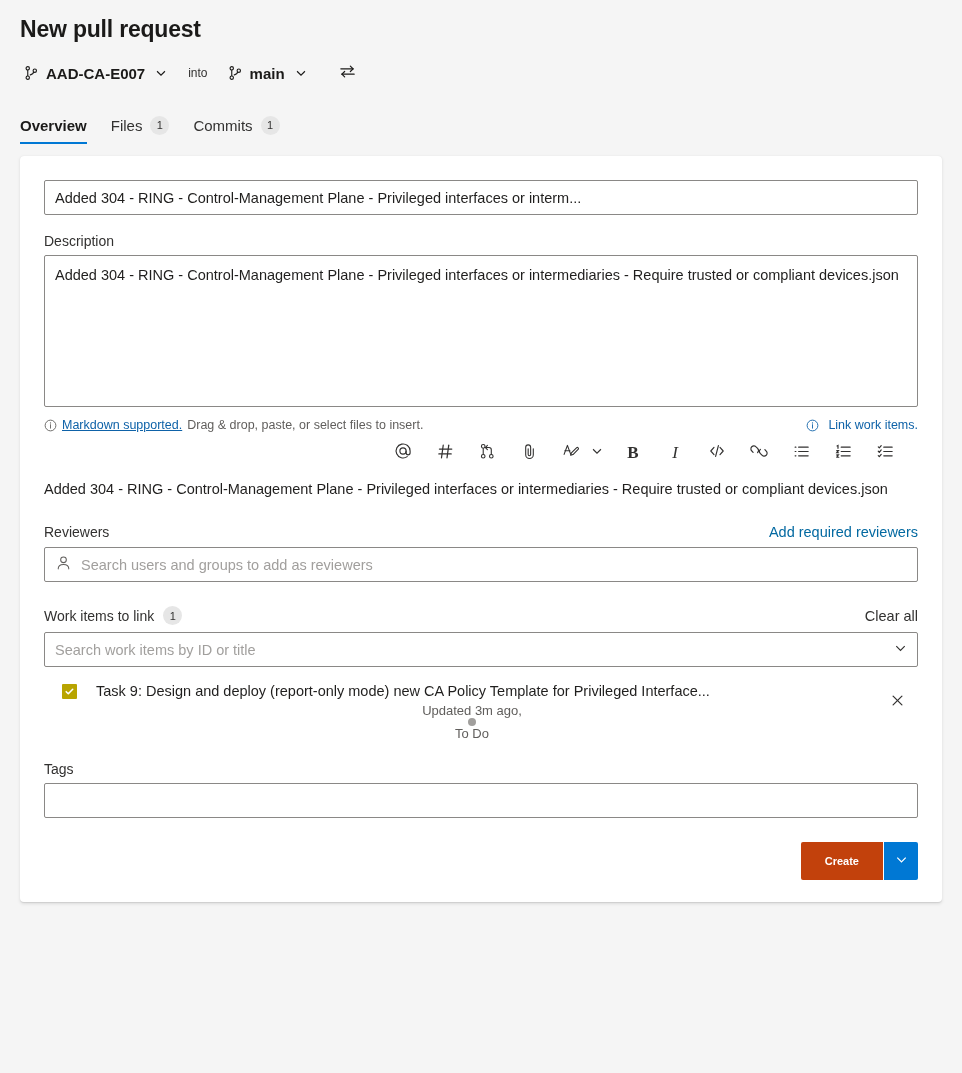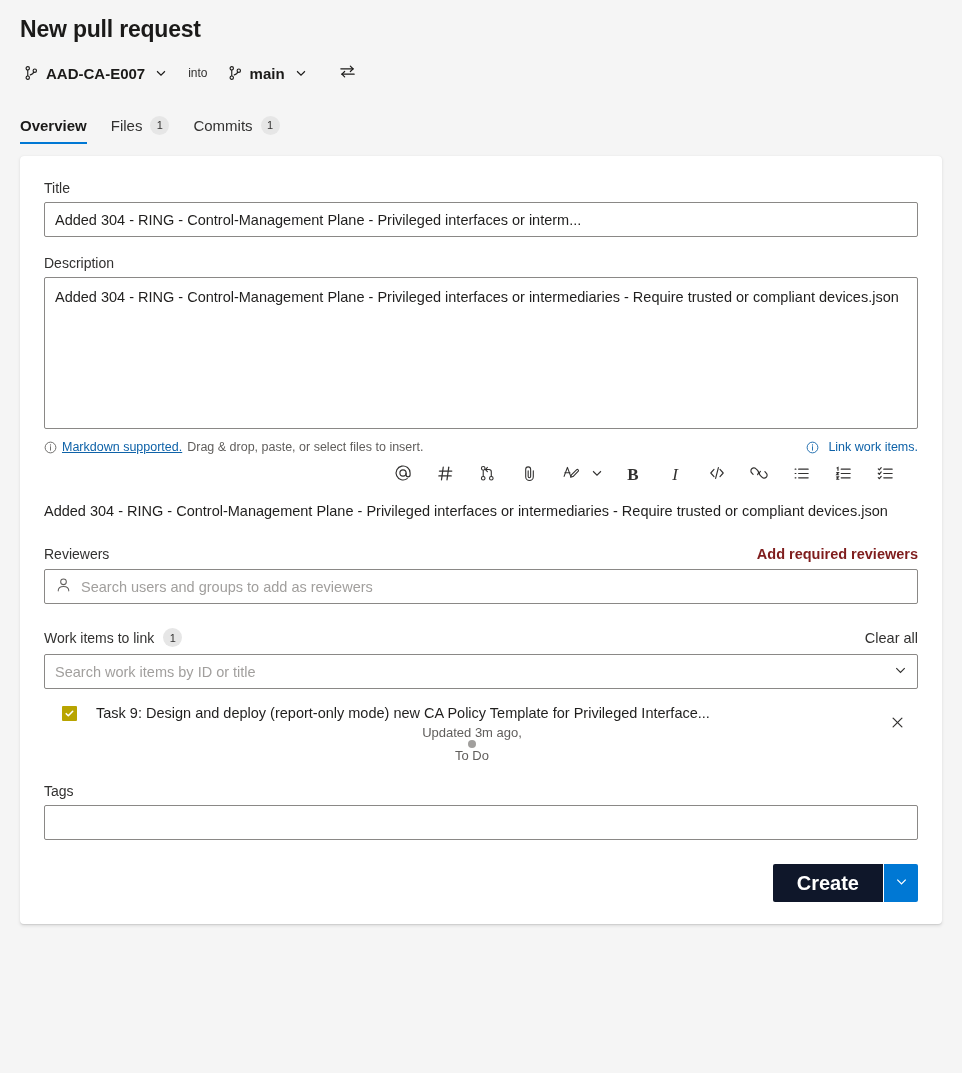--- a/index.html
+++ b/index.html
@@ -234,22 +234,22 @@
   }
   .section-title {
     font-size: 14px;
     color: #323130;
     display: flex;
     align-items: center;
     gap: 9px;
   }
   .section-action {
     font-size: 14.5px;
-    font-weight: 700;
-    color: #7f1d1d;
+    font-weight: 400;
+    color: #0369a1;
     cursor: pointer;
   }
   .section-action.link {
     font-weight: 400;
     color: #323130;
   }
 
   .search-box {
     position: relative;
     width: 100%;
@@ -344,23 +344,23 @@
     justify-content: flex-end;
     margin-top: 24px;
   }
   .split-btn {
     display: flex;
     height: 38px;
     border-radius: 2px;
     overflow: hidden;
   }
   .split-main {
-    background: #0f172a;
+    background: #c2410c;
     color: #fff;
-    font-size: 20px;
+    font-size: 11px;
     font-weight: 600;
     padding: 0 24px;
     display: flex;
     align-items: center;
     border: none;
     cursor: pointer;
     font-family: "Liberation Sans", sans-serif;
   }
   .split-sep { width: 1px; background: #ffffff; opacity: .55; }
   .split-chev {
@@ -442,21 +442,20 @@
     </div>
     <div class="tab">
       <span>Commits</span>
       <span class="count-badge">1</span>
     </div>
   </div>
 </div>
 
 <div class="card">
 
-  <label class="field-label">Title</label>
   <input class="text-input" type="text" value="Added 304 - RING - Control-Management Plane - Privileged interfaces or interm..." style="">
 
   <label class="field-label mt">Description</label>
   <textarea class="textarea" style="">Added 304 - RING - Control-Management Plane - Privileged interfaces or intermediaries - Require trusted or compliant devices.json</textarea>
 
   
   <div class="hint-row">
     <div class="hint-left">
       <span class="info-circle">
         <svg width="13" height="13" viewBox="0 0 16 16" fill="none" stroke="#605e5c" stroke-width="1.1">

